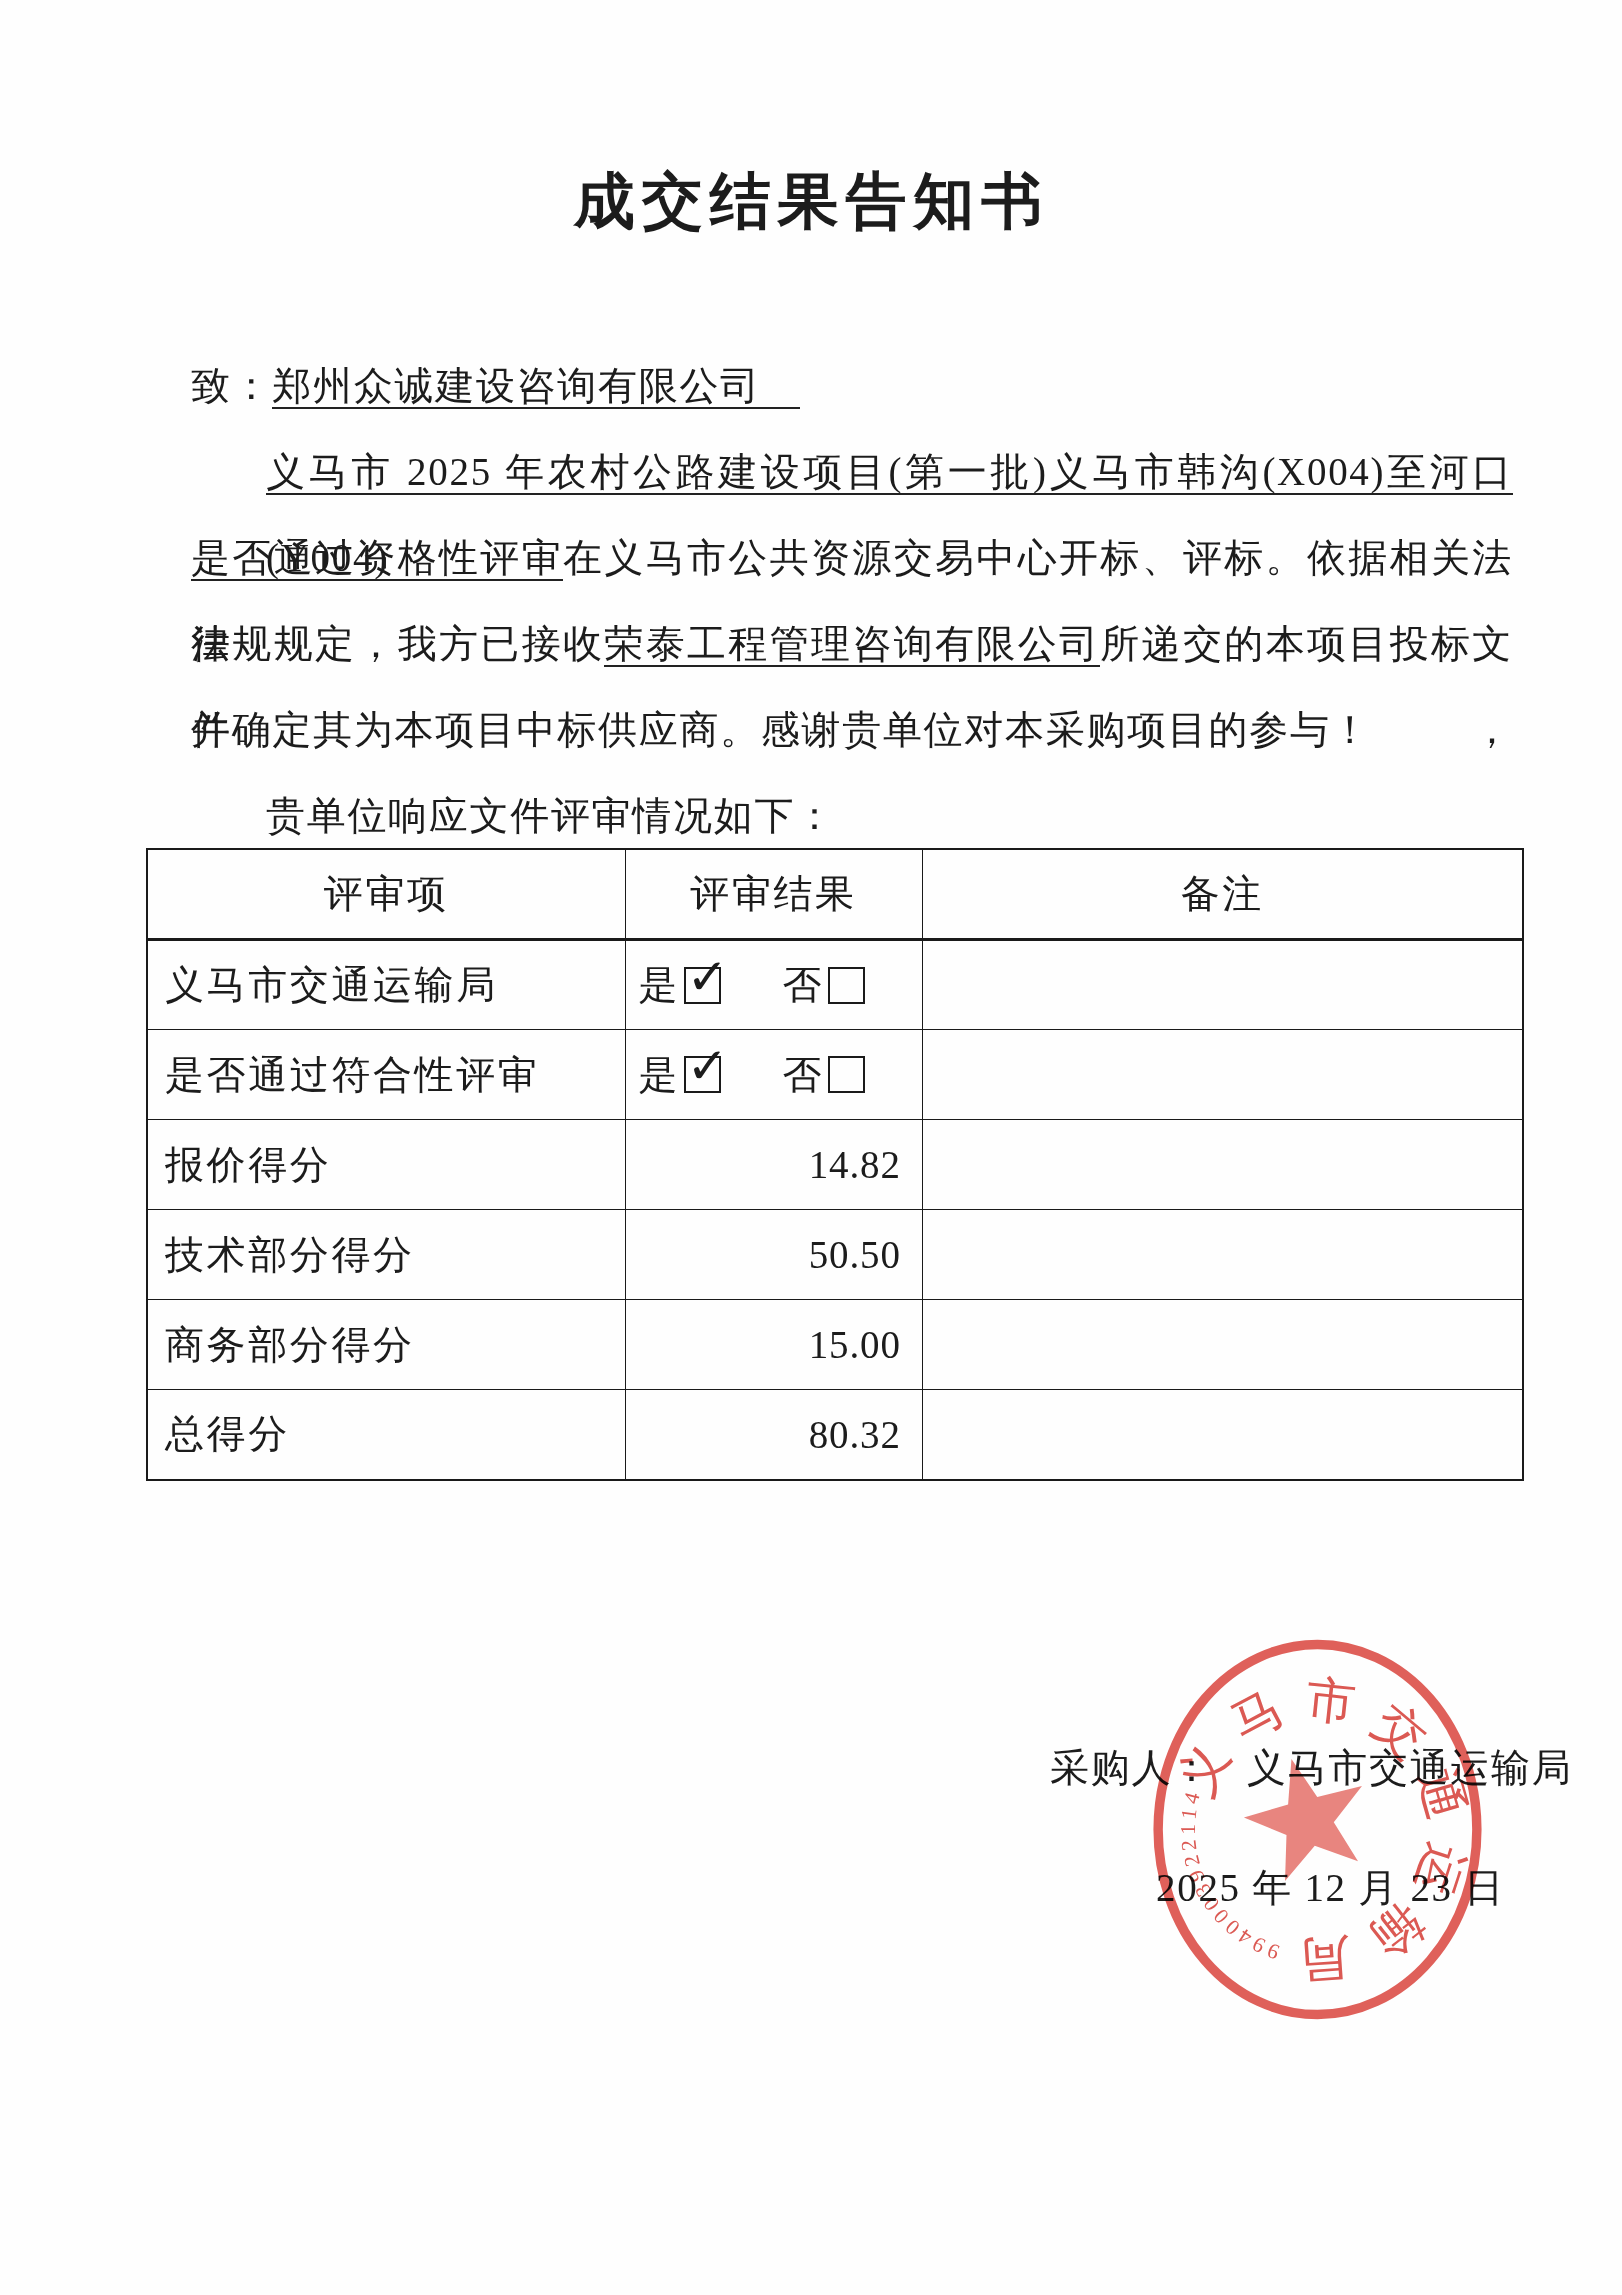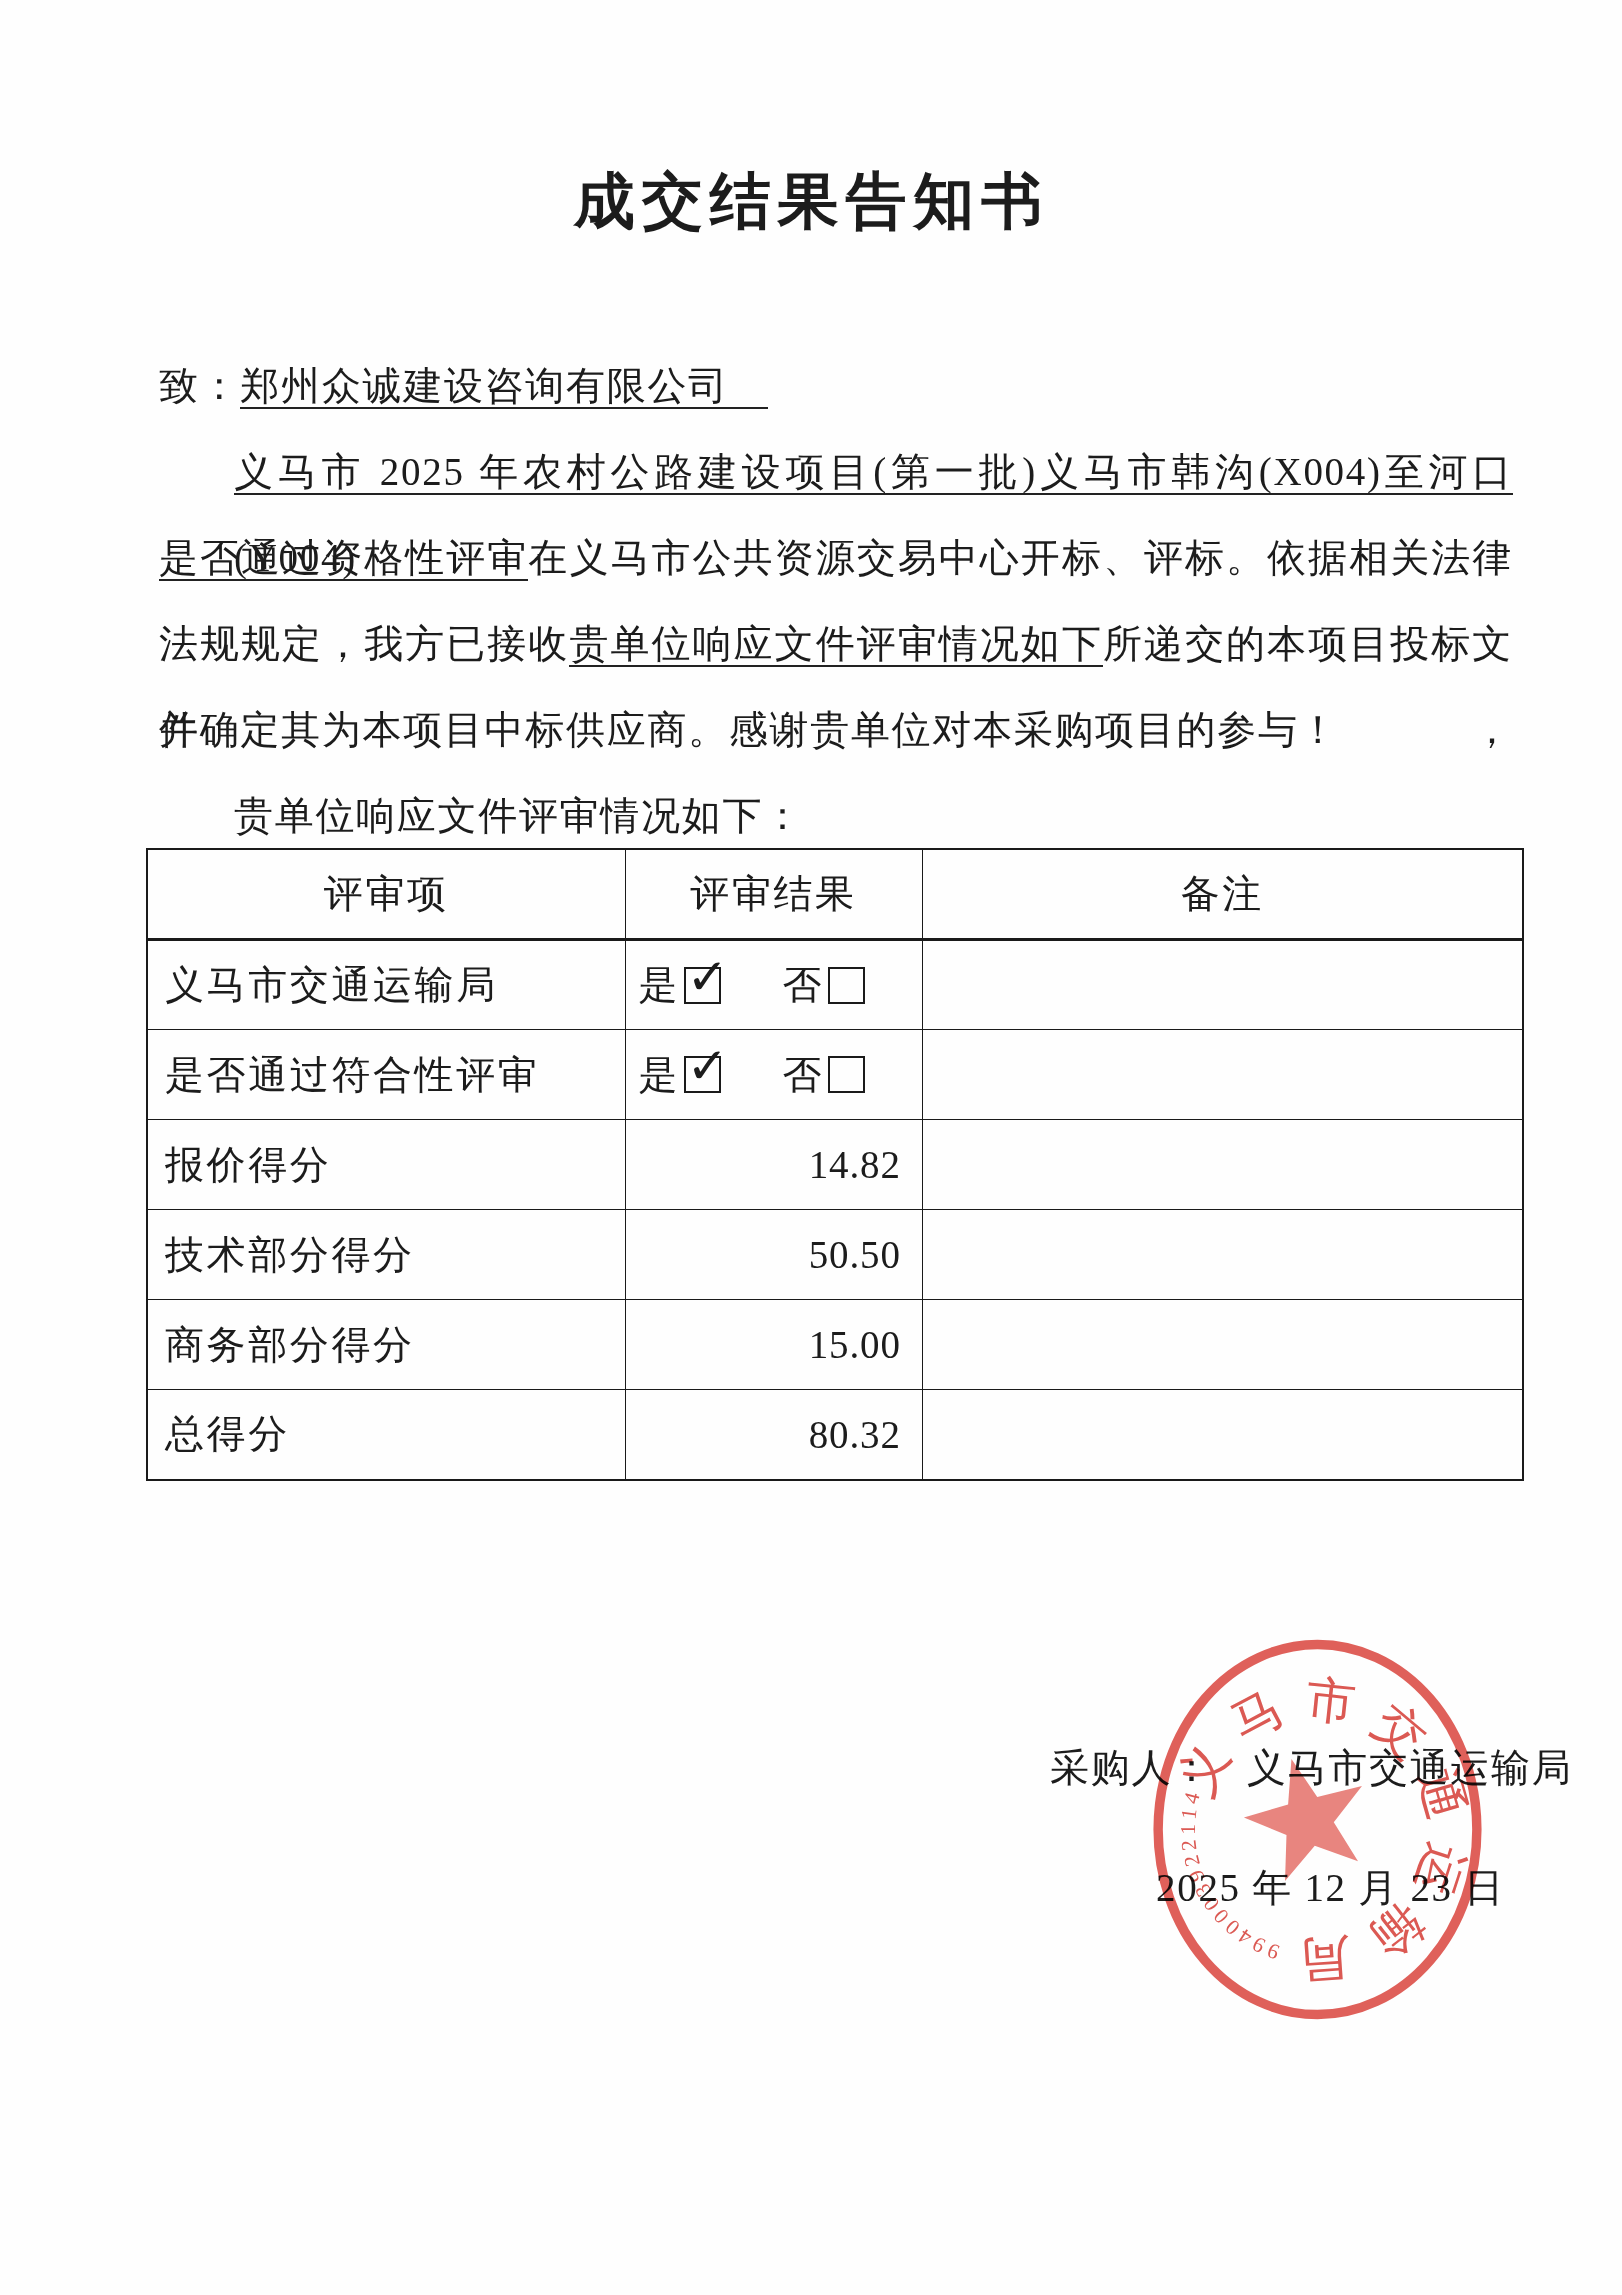--- a/index.html
+++ b/index.html
@@ -13,21 +13,21 @@
   }
   .doc-title{
     position:absolute;top:161px;left:0;width:100%;
     text-align:center;
     font-size:61px;font-weight:700;letter-spacing:6.9px;
   }
   .body-block{
     position:absolute;top:343px;left:159px;width:1354px;
     font-size:39px;letter-spacing:1.7px;
   }
-  .line{height:86px;line-height:86px;white-space:normal;}
+  .line{height:86px;line-height:86px;white-space:normal;margin-left:32px;}
   .just{text-align:justify;text-align-last:justify;}
   .indent{padding-left:75px;}
   .u{border-bottom:2.6px solid #222;}
   .u-pad{padding-right:39px;}
   
   .doc-table{
     position:absolute;top:848px;left:136px;
     border-collapse:collapse;table-layout:fixed;width:1376px;
     font-size:39px;letter-spacing:2.6px;
     border:2.6px solid #1a1a1a;
@@ -85,21 +85,21 @@
     <div class="line">
       <span>致：</span><span class="u u-pad">郑州众诚建设咨询有限公司</span>
     </div>
     <div class="line just indent">
       <span class="u">义马市 2025 年农村公路建设项目(第一批)义马市韩沟(X004)至河口(Y004)</span>
     </div>
     <div class="line just">
       <span class="u">是否通过资格性评审</span><span>在义马市公共资源交易中心开标、评标。依据相关法律</span>
     </div>
     <div class="line just">
-      <span>法规规定，我方已接收</span><span class="u">贵单位响应文件评审情况如下</span><span>所递交的本项目投标文件，</span>
+      <span>法规规定，我方已接收</span><span class="u">荣泰工程管理咨询有限公司</span><span>所递交的本项目投标文件，</span>
     </div>
     <div class="line">并确定其为本项目中标供应商。感谢贵单位对本采购项目的参与！</div>
     <div class="line indent">贵单位响应文件评审情况如下：</div>
   </div>
 
   <table class="doc-table">
     <colgroup>
         <col style="width:478px">
         <col style="width:297px">
         <col style="width:601px">

